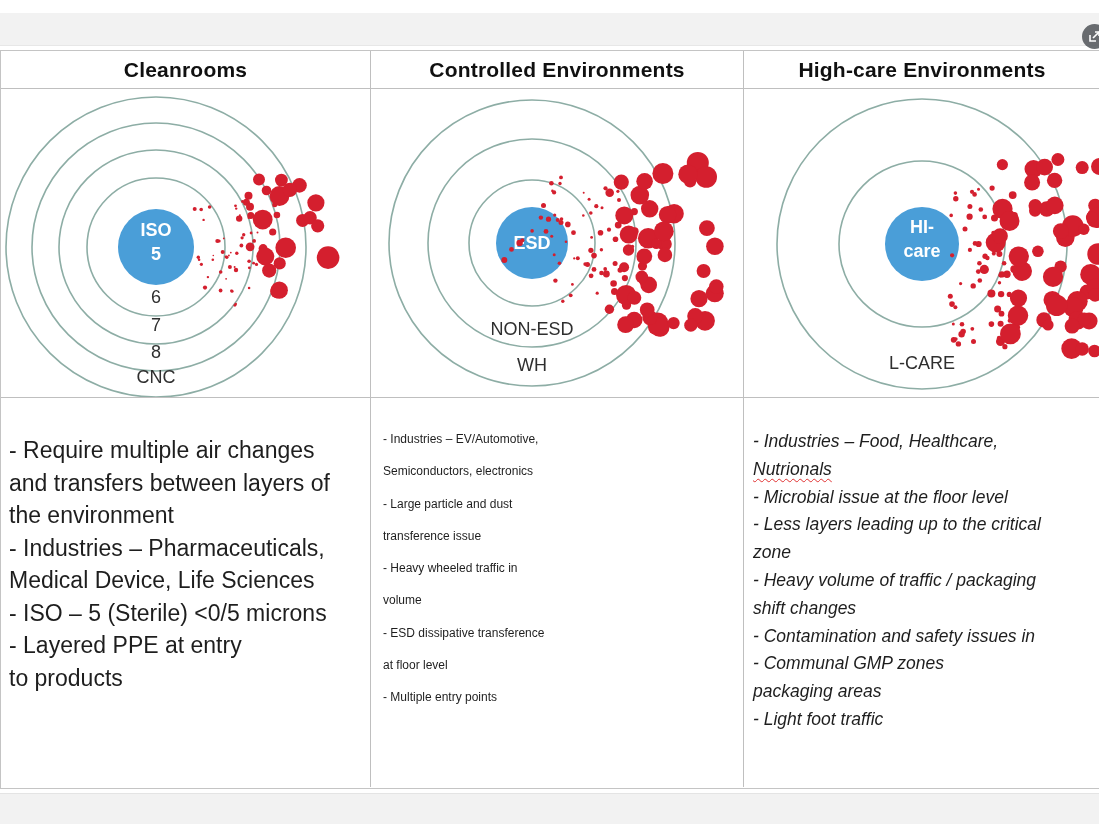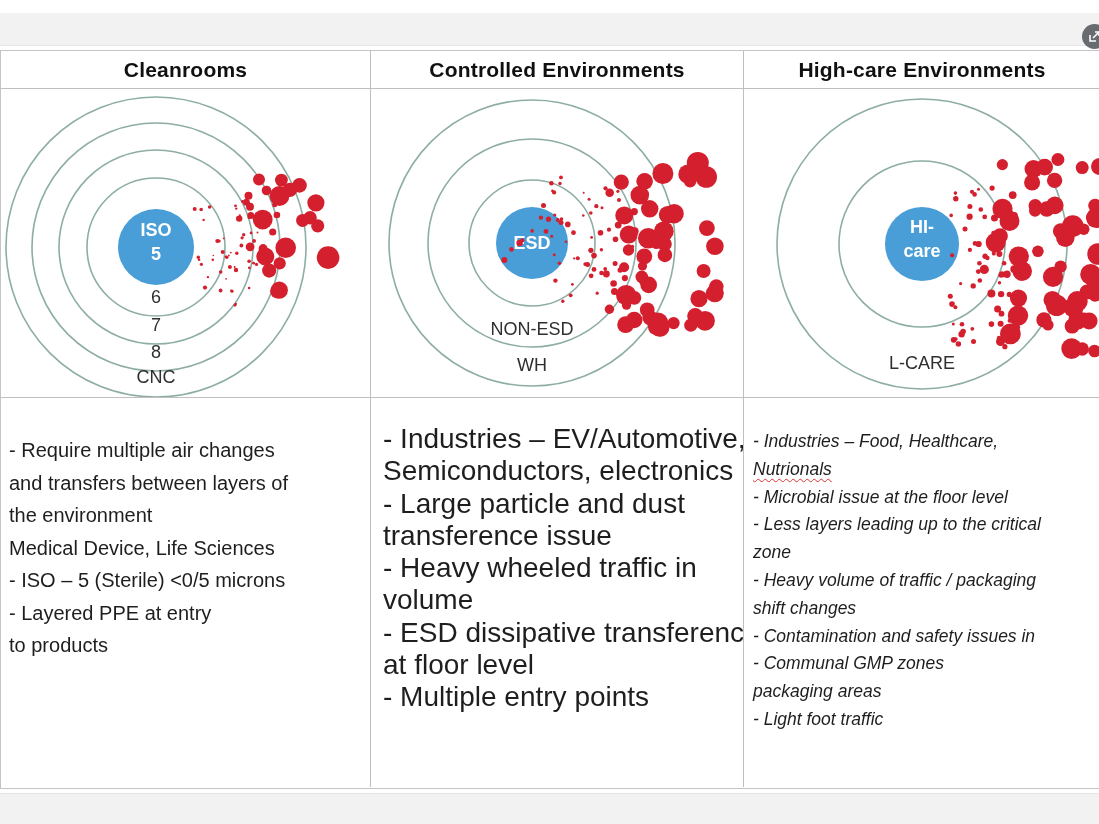--- a/index.html
+++ b/index.html
@@ -32,22 +32,22 @@
   .cell{box-sizing:border-box;}
   .col-border{border-right:1px solid #bfbfbf;}
   .header-cell{
     border-bottom:1px solid #bfbfbf;
     display:flex;align-items:center;justify-content:center;
     font-size:21px;font-weight:bold;color:#101010;letter-spacing:.2px;
   }
   .diagram-cell{border-bottom:1px solid #bfbfbf;overflow:hidden;}
   .diagram-cell svg{display:block;}
   .text-cell{overflow:hidden;color:#1e1e1e;}
-  .text-c1{padding:36px 0 0 8px;font-size:20px;line-height:32.5px;}
-  .text-c2{padding:25px 0 0 12px;font-size:28px;line-height:32.3px;}
+  .text-c1{padding:36px 0 0 8px;font-size:23px;line-height:32.5px;}
+  .text-c2{padding:25px 0 0 12px;font-size:12px;line-height:32.3px;}
   .text-c3{padding:30px 0 0 9px;font-size:17.5px;line-height:27.8px;font-style:italic;}
   .bullet-line{white-space:nowrap;}
   .misspelled{
     text-decoration:underline;
     text-decoration-style:wavy;
     text-decoration-color:#e03131;
     text-decoration-thickness:1px;
     text-underline-offset:3px;
   }
   .core-label{fill:#ffffff;font-family:"Liberation Sans",sans-serif;font-size:18px;font-weight:600;text-anchor:middle;}
@@ -422,20 +422,21 @@
         <circle cx="310.8" cy="116.4" r="8.8" fill="#d41f2e"></circle>
         <circle cx="339.8" cy="140.3" r="5.7" fill="#d41f2e"></circle>
         <circle cx="354.1" cy="165.0" r="10.8" fill="#d41f2e"></circle>
       </svg>
   </div>
 
   <div class="cell text-cell text-c1 col-border">
       <div class="bullet-line">- Require multiple air changes</div>
       <div class="bullet-line">and transfers between layers of</div>
       <div class="bullet-line">the environment</div>
+      <div class="bullet-line">- Industries – Pharmaceuticals,</div>
       <div class="bullet-line">Medical Device, Life Sciences</div>
       <div class="bullet-line">- ISO – 5 (Sterile) &lt;0/5 microns</div>
       <div class="bullet-line">- Layered PPE at entry</div>
       <div class="bullet-line">to products</div>
     </div>
   <div class="cell text-cell text-c2 col-border">
       <div class="bullet-line">- Industries – EV/Automotive,</div>
       <div class="bullet-line">Semiconductors, electronics</div>
       <div class="bullet-line">- Large particle and dust</div>
       <div class="bullet-line">transference issue</div>

